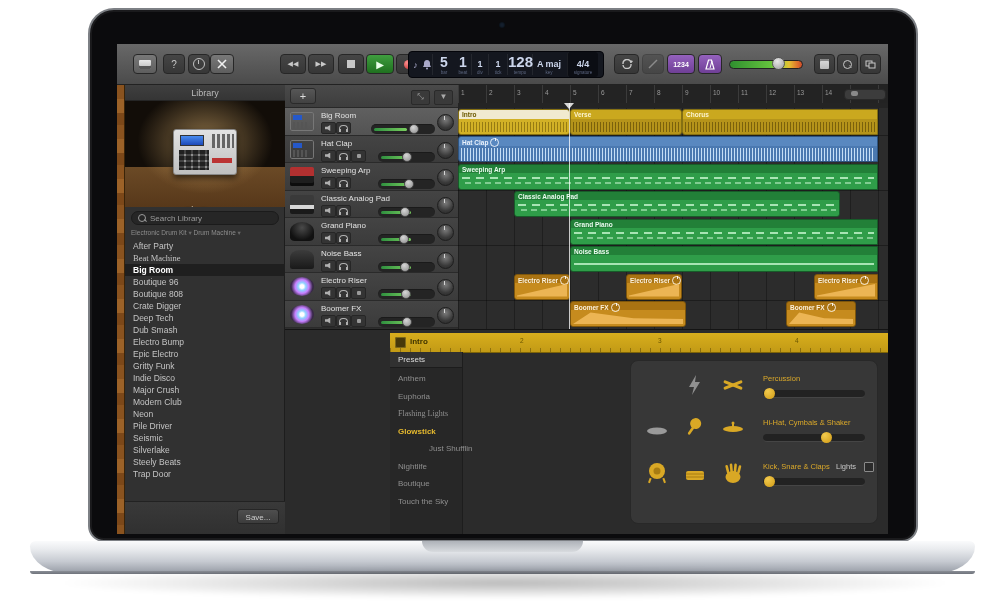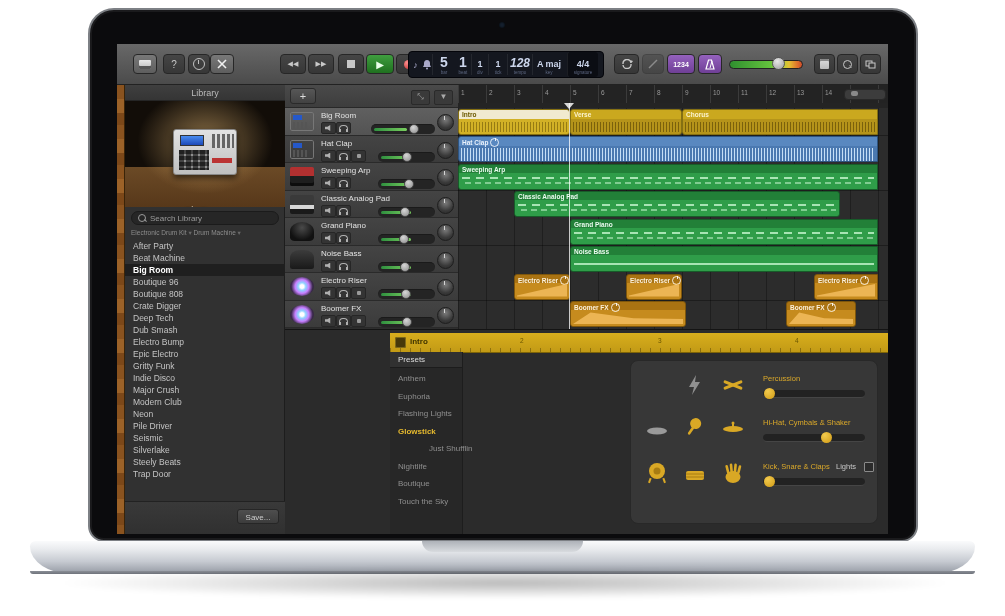--- a/index.html
+++ b/index.html
@@ -179,21 +179,21 @@
       <div class="abs" id="lcd">
         <span style="width:13px;text-align:center;font-size:9px;color:#a9a9c9;border:none;">♪</span>
         <svg width="10" height="11" viewBox="0 0 10 11">
             <path d="M5 1c2 0 3 1.5 3 3v2l1 2H1l1-2V4c0-1.5 1-3 3-3z" fill="#a9a9c9"></path>
             <circle cx="5" cy="9.6" r="1" fill="#a9a9c9"></circle>
           </svg>
         <span class="lcdg" style="width:22px;"><span class="v" style="font-size:14px;">5</span><span class="l">bar</span></span>
         <span class="lcdg" style="width:16px;border:none;"><span class="v" style="font-size:14px;">1</span><span class="l">beat</span></span>
         <span class="lcdg" style="width:16px;"><span class="v" style="font-size:9px;">1</span><span class="l">div</span></span>
         <span class="lcdg" style="width:18px;"><span class="v" style="font-size:9px;">1</span><span class="l">tick</span></span>
-        <span class="lcdg" style="width:24px;"><span class="v" style="font-size:12px;font-style:italic;">128</span><span class="l">tempo</span></span>
+        <span class="lcdg" style="width:24px;"><span class="v" style="font-size:15px;">128</span><span class="l">tempo</span></span>
         <span class="lcdg" style="width:32px;"><span class="v" style="font-size:9px;">A maj</span><span class="l">key</span></span>
         <span class="lcdg" style="width:30px;background:#0b0d13;border-radius:3px;margin-left:2px;padding:2px 0;"><span class="v" style="font-size:9px;">4/4</span><span class="l">signature</span></span>
       </div>
 
       <div class="tbtn" style="left:497px;width:25px;">
         <svg width="12" height="10" viewBox="0 0 12 10">
             <path d="M2 5a4 4 0 0 1 8-1" fill="none" stroke="#c8c8c8" stroke-width="1.4"></path>
             <path d="M10 5a4 4 0 0 1-8 1" fill="none" stroke="#c8c8c8" stroke-width="1.4"></path>
             <path d="M9 1l1.5 3L12 2z" fill="#c8c8c8"></path>
           </svg>
@@ -246,21 +246,21 @@
         <span class="mag"></span>
         <span>Search Library</span>
       </div>
       <div class="abs" id="lib-bc">
         <span>Electronic Drum Kit</span>
         <span style="color:#6a6a6a;">▾</span>
         <span>Drum Machine</span>
         <span style="color:#6a6a6a;">▾</span>
       </div>
       <div class="lib-item" style="top:155px;">After Party</div>
-      <div class="lib-item" style="top:167px;">Beat Machine</div>
+      <div class="lib-item" style="top:167px;font-family:Liberation Serif, serif;">Beat Machine</div>
       <div class="lib-item sel" style="top:179px;">Big Room</div>
       <div class="lib-item" style="top:191px;">Boutique 96</div>
       <div class="lib-item" style="top:203px;">Boutique 808</div>
       <div class="lib-item" style="top:215px;">Crate Digger</div>
       <div class="lib-item" style="top:227px;">Deep Tech</div>
       <div class="lib-item" style="top:239px;">Dub Smash</div>
       <div class="lib-item" style="top:251px;">Electro Bump</div>
       <div class="lib-item" style="top:263px;">Epic Electro</div>
       <div class="lib-item" style="top:275px;">Gritty Funk</div>
       <div class="lib-item" style="top:287px;">Indie Disco</div>
@@ -503,21 +503,21 @@
         <div id="ereg-lab">Intro</div>
         <span class="beatnum" style="left:130px;">2</span>
         <span class="beatnum" style="left:268px;">3</span>
         <span class="beatnum" style="left:405px;">4</span>
       </div>
 
       <div id="pcol">
         <div id="phead">Presets</div>
         <div class="pitem" style="top:18px;">Anthem</div>
         <div class="pitem" style="top:35.5px;">Euphoria</div>
-        <div class="pitem" style="top:53px;">Flashing Lights</div>
+        <div class="pitem" style="top:53px;font-family:Liberation Serif, serif;">Flashing Lights</div>
         <div class="pitem sel" style="top:70.5px;">Glowstick</div>
         <div class="pitem" style="top:88px;margin-left:31px;">Just Shufflin</div>
         <div class="pitem" style="top:105.5px;">Nightlife</div>
         <div class="pitem" style="top:123px;">Boutique</div>
         <div class="pitem" style="top:140.5px;">Touch the Sky</div>
       </div>
 
 
       <div id="ctrl">
 

